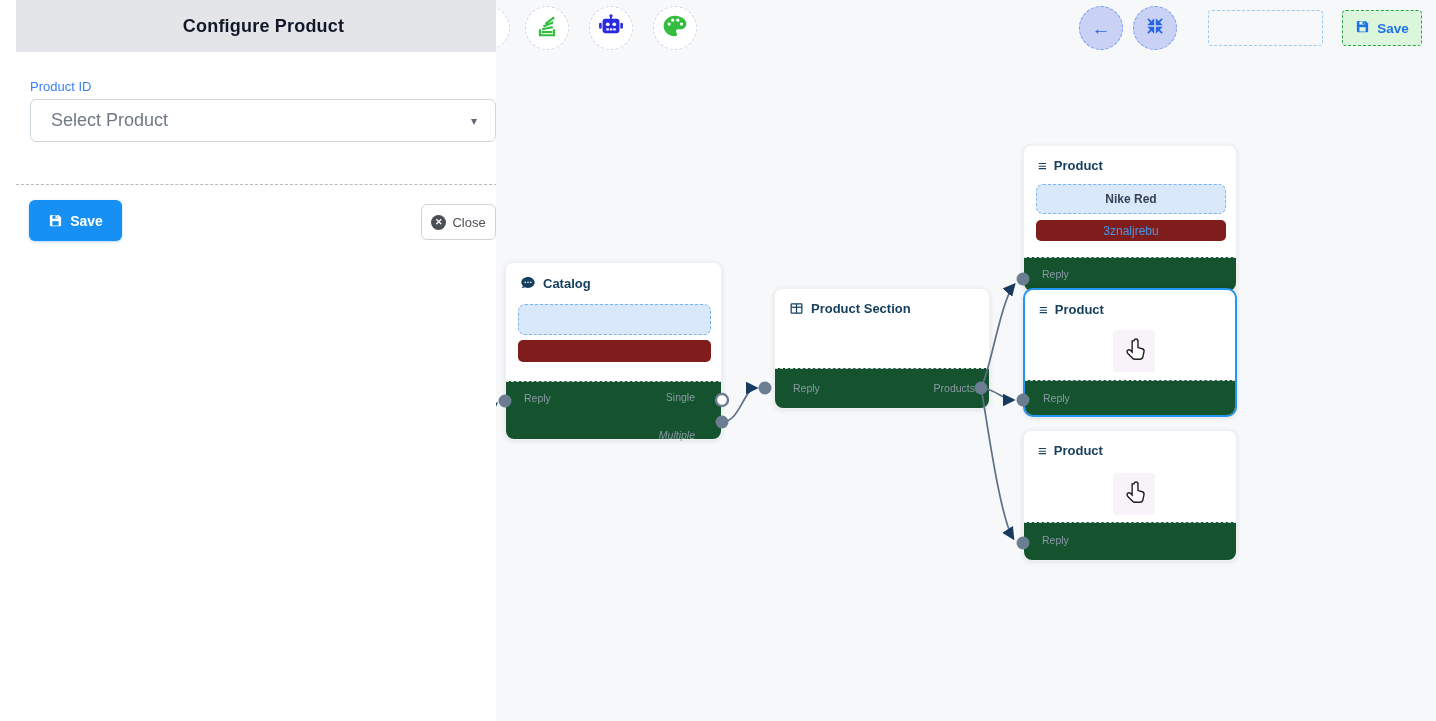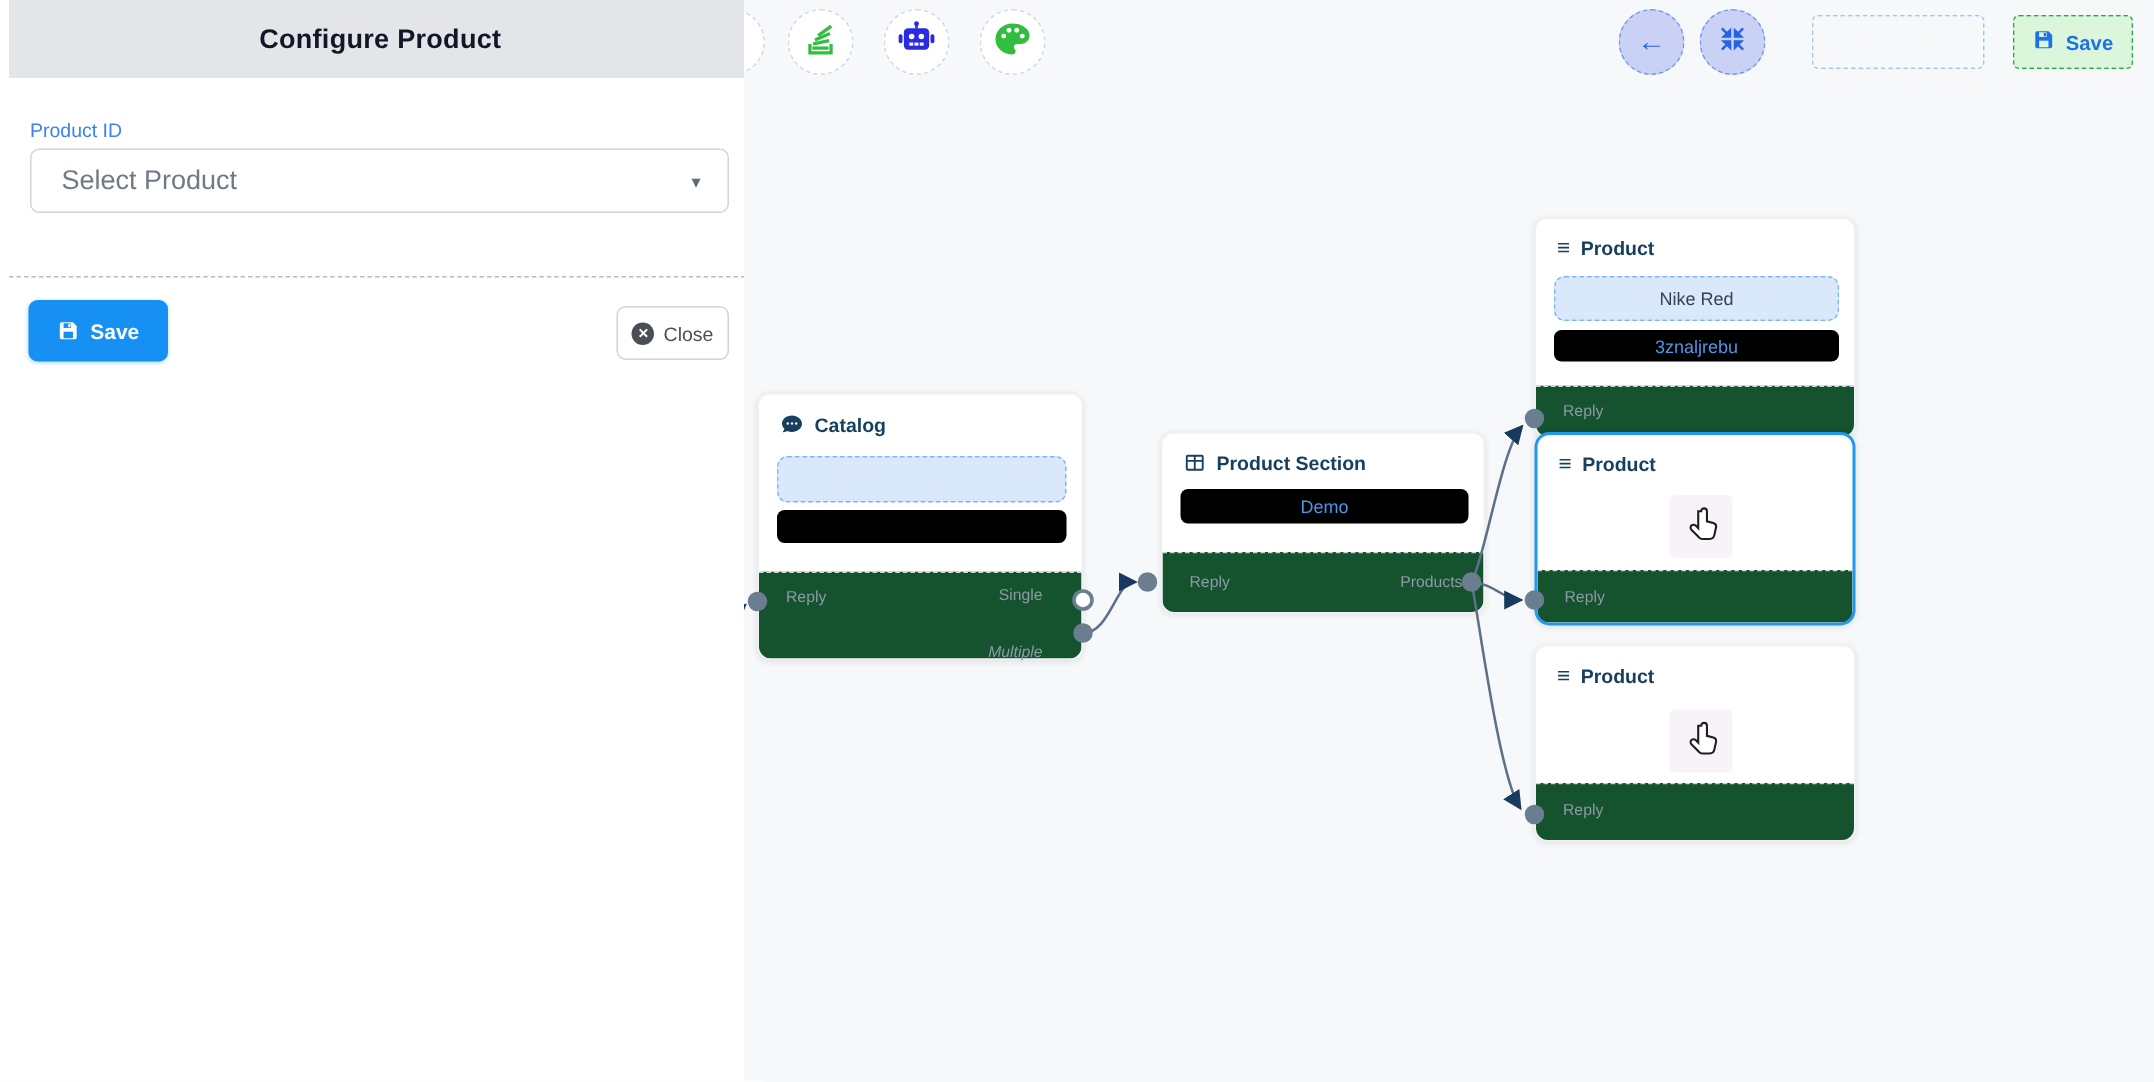--- a/index.html
+++ b/index.html
@@ -1,20 +1,20 @@
 <!DOCTYPE html>
 <html><head>
 <meta charset="utf-8">
 <style>
   * { margin:0; padding:0; box-sizing:border-box; }
   html,body { width:1436px; height:721px; font-family:"Liberation Sans", sans-serif; background:#fff; overflow:hidden; }
   .app { position:relative; width:1436px; height:721px; }
 
   
-  .panel { position:absolute; left:6px; top:0; width:496px; height:721px; background:#fff; border-right:1px solid #e3e6ea; }
+  .panel { position:absolute; left:16px; top:0; width:496px; height:721px; background:#fff; border-right:1px solid #e3e6ea; }
   .panel-header { position:absolute; left:0; top:0; width:100%; height:52px; background:#e3e5e9;
                   display:flex; align-items:center; justify-content:center; }
   .panel-title { font-size:18px; font-weight:700; color:#101828; letter-spacing:.2px; }
   .field-label { position:absolute; left:14px; top:79px; font-size:13px; color:#3b82f6; }
   .select-box { position:absolute; left:14px; top:99px; width:466px; height:43px; background:#fff;
                 border:1px solid #ced6de; border-radius:6px; display:flex; align-items:center; cursor:pointer; }
   .select-text { margin-left:20px; font-size:18px; color:#6f7a86; }
   .select-caret { position:absolute; right:18px; color:#5f6b78; font-size:12px; }
   .panel-divider { position:absolute; left:0; top:184px; width:496px; border-top:1px dashed #b3bbc5; }
   .btn-save-left { position:absolute; left:13px; top:200px; width:93px; height:41px; background:#1690f2;
@@ -45,22 +45,22 @@
   
   .node { position:absolute; background:#fff; border-radius:8px; box-shadow:0 1px 5px rgba(16,24,40,.10);
           border:1px solid #f0f1f3; z-index:1; }
   .node.selected { border:2px solid #2196f3; border-radius:10px; }
   .node-head { display:flex; align-items:center; gap:7px; padding:12px 14px 0 14px; }
   .node-title { font-size:13px; font-weight:700; color:#17405e; }
   .head-icon { display:flex; align-items:center; color:#17405e; }
   .ham-icon { font-size:15px; font-weight:700; color:#17405e; line-height:1; }
   .pill { position:absolute; border-radius:5px; display:flex; align-items:center; justify-content:center;
           font-size:12px; }
-  .pill-dashed { background:#d9e9fb; border:1.5px dashed #7db4ee; border-radius:7px; color:#374151; font-weight:400; }
-  .pill-gray { background:#000000; color:#4a96e8; }
+  .pill-dashed { background:#d9e9fb; border:1.5px dashed #7db4ee; border-radius:7px; color:#374151; font-weight:700; }
+  .pill-gray { background:#7f1d1d; color:#4a96e8; }
   .node-footer { position:absolute; left:0; right:0; bottom:0; background:#14532d; border-top:1px dashed #cfd5db;
                  border-radius:0 0 8px 8px; }
   .selected .node-footer { border-radius:0 0 8px 8px; }
   .port-label { position:absolute; font-size:10.5px; color:#8d99a8; }
 
   .edge-layer { position:absolute; left:0; top:0; width:940px; height:721px; z-index:5; pointer-events:none; }
 
   .cursor-spot { position:absolute; width:42px; height:42px; background:#f8f3f9; border-radius:4px; z-index:6; }
   .cursor-spot svg { position:absolute; left:11px; top:7px; }
 </style>
@@ -193,21 +193,20 @@
       <div class="node-head">
         <span class="head-icon">
           <svg width="15" height="15" viewBox="0 0 24 24" fill="none" stroke="#17405e" stroke-width="2">
             <rect x="3.5" y="4.5" width="17" height="15" rx="1"></rect>
             <line x1="3.5" y1="10" x2="20.5" y2="10"></line>
             <line x1="12" y1="4.5" x2="12" y2="19.5"></line>
           </svg>
         </span>
         <span class="node-title">Product Section</span>
       </div>
-      <div class="pill pill-gray" style="left:12px; top:37px; width:192px; height:23px;">Demo</div>
       <div class="node-footer" style="height:40px;">
         <span class="port-label" style="left:18px; top:13px;">Reply</span>
         <span class="port-label" style="right:14px; top:13px;">Products</span>
       </div>
     </div>
 
     <div class="node" style="left:527px; top:145px; width:214px; height:147px;">
       <div class="node-head">
         <span class="ham-icon">≡</span>
         <span class="node-title">Product</span>

